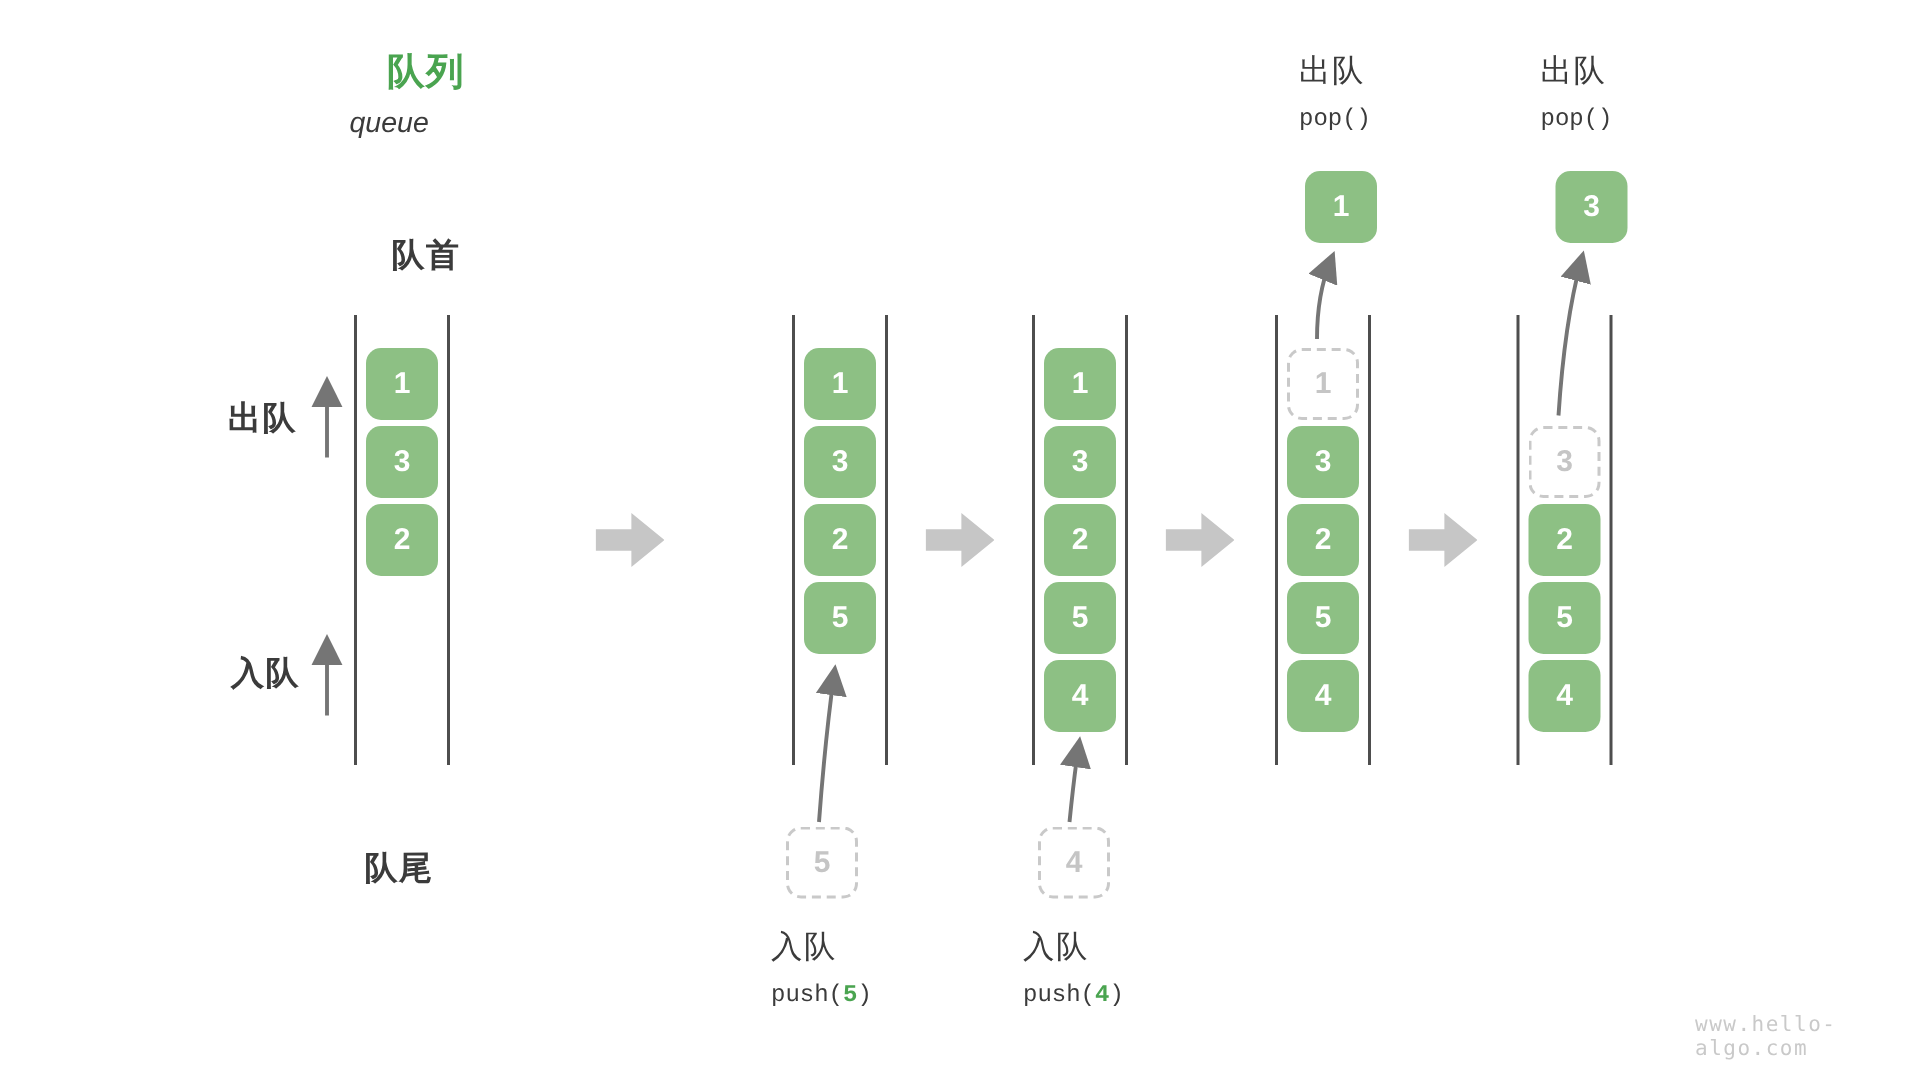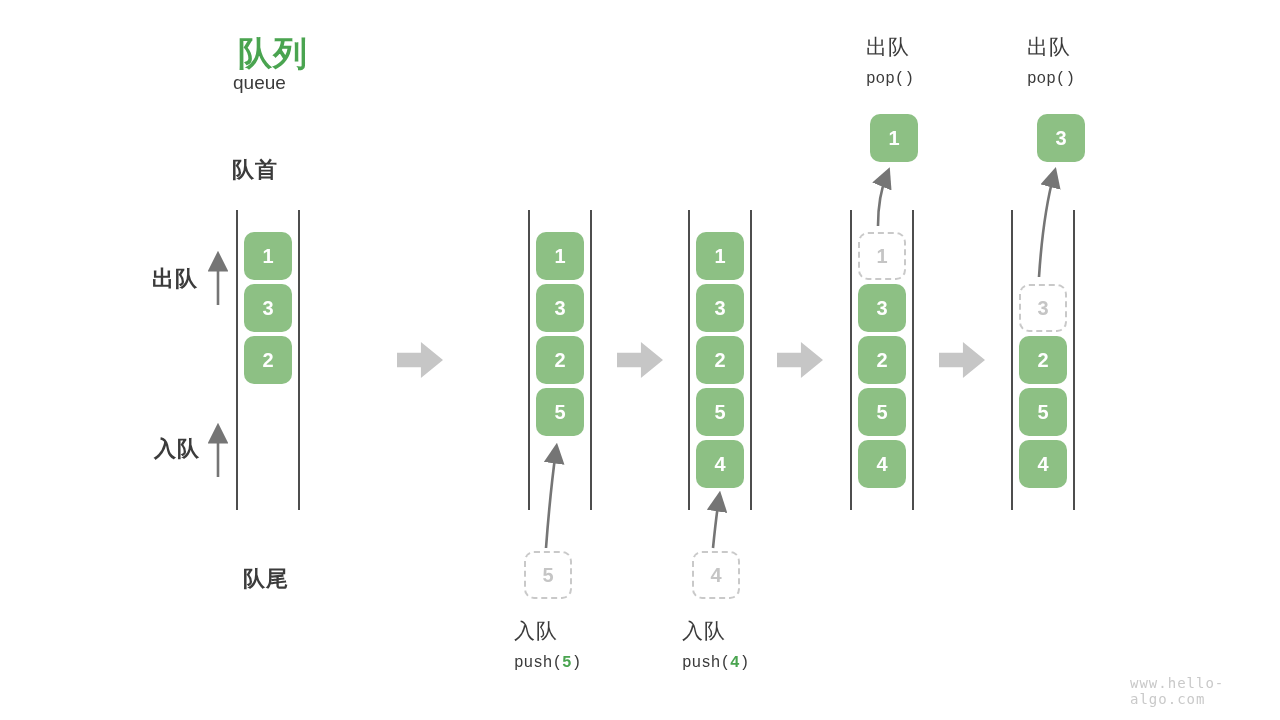--- a/index.html
+++ b/index.html
@@ -3,22 +3,22 @@
 <meta charset="utf-8">
 <style>
   html,body { margin:0; padding:0; background:#ffffff; }
   .canvas {
     position:relative; width:1280px; height:720px; background:#ffffff;
     font-family:"Liberation Sans","DejaVu Sans",sans-serif; overflow:hidden;
     --green:#8DC084; --accent:#4AA450; --dark:#3B3B3B; --bigarrow:#C6C6C6;
     --thinarrow:#757575; --dashed:#C9C9C9;
   }
   .abs { position:absolute; }
-  .title-zh { font-size:34px; font-weight:bold; color:var(--accent); letter-spacing:1px; }
-  .title-en { font-size:19px; color:var(--dark); }
+  .title-zh { font-size:25px; font-weight:bold; color:var(--accent); letter-spacing:1px;margin-left:20px; }
+  .title-en { font-size:19px; color:var(--dark);font-style:italic; }
   .zh-bold { font-size:22px; font-weight:bold; color:var(--dark); letter-spacing:1px; }
   .vline { position:absolute; width:2px; background:#4E4E4E; }
   .box {
     position:absolute; width:48px; height:48px; border-radius:10px;
     background:var(--green); color:#fff; font-weight:bold; font-size:20px;
     display:flex; align-items:center; justify-content:center;
   }
   .box.dashed {
     background:#fff; border:2px dashed var(--dashed); color:#C5C5C5;
     box-sizing:border-box; font-weight:600;
@@ -52,21 +52,21 @@
     <path d="M218,477 L218,430" stroke="#757575" stroke-width="2.6" fill="none" marker-end="url(#ah)"></path>
     <path d="M546,548 Q550,494 556,450" stroke="#757575" stroke-width="2.6" fill="none" marker-end="url(#ah)"></path>
     <path d="M713,548 Q716,518 719,498" stroke="#757575" stroke-width="2.6" fill="none" marker-end="url(#ah)"></path>
     <path d="M878,226 Q878,196 887,174" stroke="#757575" stroke-width="2.6" fill="none" marker-end="url(#ah)"></path>
     <path d="M1039,277 Q1043,215 1054,174" stroke="#757575" stroke-width="2.6" fill="none" marker-end="url(#ah)"></path>
   </svg>
 
   <div class="abs title-zh" style="left:238px; top:31px;">队列</div>
   <div class="abs title-en" style="left:233px; top:72px;">queue</div>
 
-  <div class="abs zh-bold" style="left:232px; top:155px;">队首</div>
+  <div class="abs zh-bold" style="left:261px; top:155px;">队首</div>
   <div class="abs zh-bold" style="left:243px; top:564px;">队尾</div>
   <div class="abs zh-bold" style="left:152px; top:264px;">出队</div>
   <div class="abs zh-bold" style="left:154px; top:434px;">入队</div>
 
   <div id="generated">
       <div class="vline" style="left: 236px; top: 210px; height: 300px;"></div>
       <div class="vline" style="left: 298px; top: 210px; height: 300px;"></div>
       <div class="box" style="left: 244px; top: 232px;">1</div>
       <div class="box" style="left: 244px; top: 284px;">3</div>
       <div class="box" style="left: 244px; top: 336px;">2</div>

